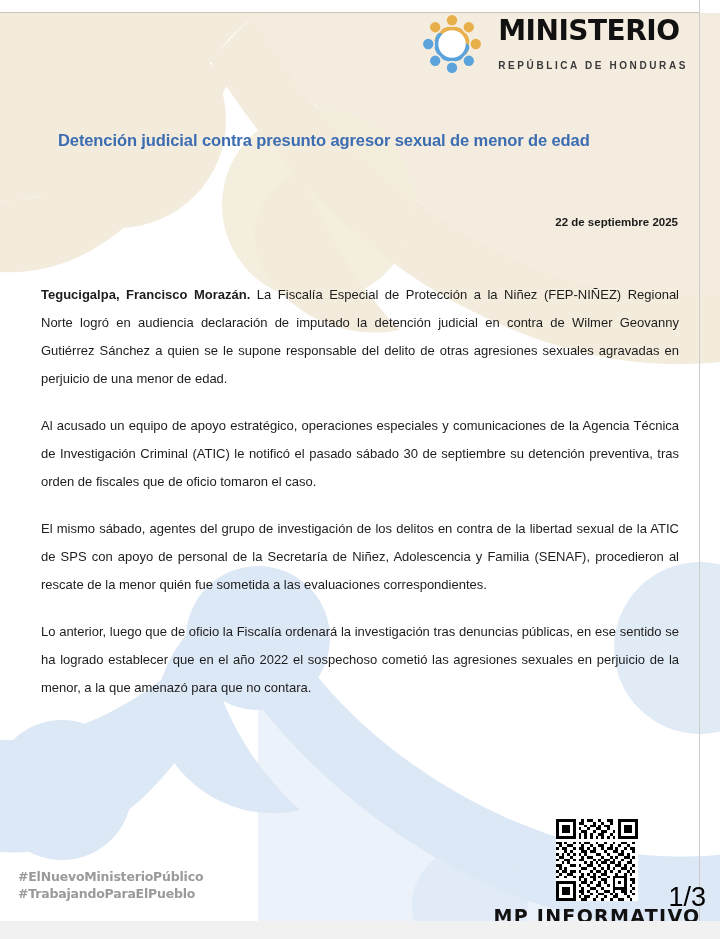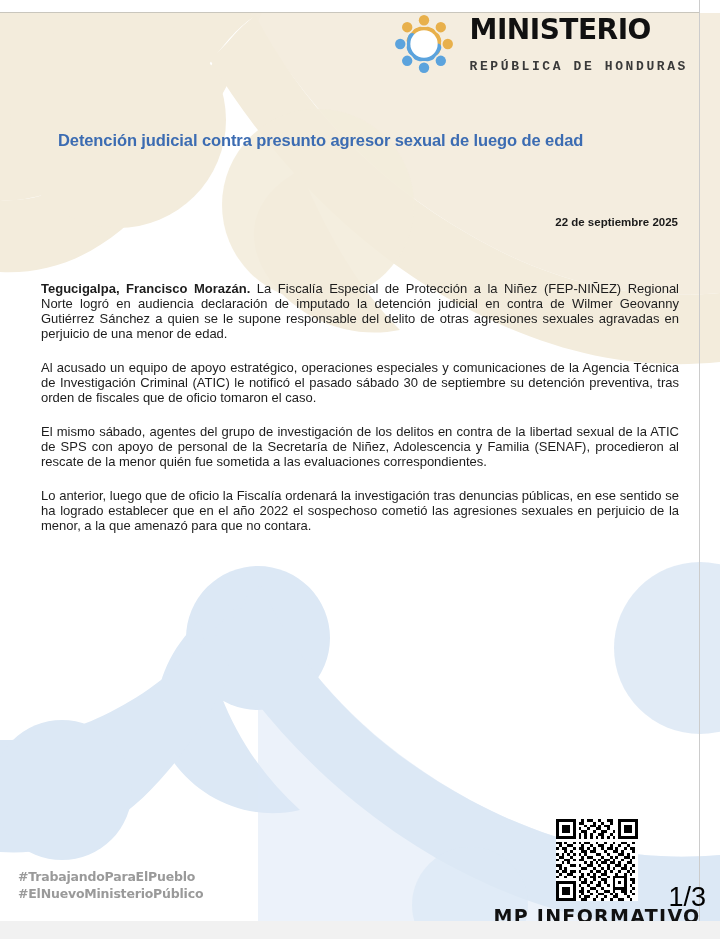--- a/index.html
+++ b/index.html
@@ -83,23 +83,23 @@
   }
   .logo-line1, .logo-line2 {
     font-family: "DejaVu Sans", sans-serif;
     font-weight: 700;
     font-size: 28px;
     letter-spacing: -0.5px;
     color: #111111;
   }
   .logo-line2 { margin-top: 1px; }
   .logo-sub {
-    font-family: Liberation Mono, monospace;
+    font-family: Liberation Sans, sans-serif;
     font-weight: 700;
-    font-size: 13px;
+    font-size: 10px;
     letter-spacing: 2.6px;
     color: #3a3a3a;
     margin-top: 16px;
   }
 
   
   .doc {
     position: absolute;
     left: 0;
     top: 0;
@@ -127,21 +127,21 @@
   }
   .article {
     position: absolute;
     left: 41px;
     top: 281px;
     width: 638px;
   }
   .para {
     margin: 0 0 19px 0;
     font-size: 13px;
-    line-height: 15px;
+    line-height: 28px;
     color: #1d1d1d;
     text-align: justify;
     text-justify: inter-word;
   }
   .para:last-child { margin-bottom: 0; }
   .para b { font-weight: 700; }
 
   
   .hashtags {
     position: absolute;
@@ -283,35 +283,35 @@
         </g>
       </svg>
       <div class="logo-text">
         <div class="logo-line1">MINISTERIO</div>
         <div class="logo-sub">REPÚBLICA DE HONDURAS</div>
       </div>
     </div>
   </div>
 
   <div class="doc">
-    <div class="title">Detención judicial contra presunto agresor sexual de luego de edad</div>
+    <div class="title">Detención judicial contra presunto agresor sexual de menor de edad</div>
 
     <div class="date">22 de septiembre 2025</div>
 
     <div class="article">
       <p class="para"><b>Tegucigalpa, Francisco Morazán.</b><span> La Fiscalía Especial de Protección a la Niñez (FEP-NIÑEZ) Regional Norte logró en audiencia declaración de imputado la detención judicial en contra de Wilmer Geovanny Gutiérrez Sánchez a quien se le supone responsable del delito de otras agresiones sexuales agravadas en perjuicio de una menor de edad.</span></p>
       <p class="para">Al acusado un equipo de apoyo estratégico, operaciones especiales y comunicaciones de la Agencia Técnica de Investigación Criminal (ATIC) le notificó el pasado sábado 30 de septiembre su detención preventiva, tras orden de fiscales que de oficio tomaron el caso.</p>
       <p class="para">El mismo sábado, agentes del grupo de investigación de los delitos en contra de la libertad sexual de la ATIC de SPS con apoyo de personal de la Secretaría de Niñez, Adolescencia y Familia (SENAF), procedieron al rescate de la menor quién fue sometida a las evaluaciones correspondientes.</p>
       <p class="para">Lo anterior, luego que de oficio la Fiscalía ordenará la investigación tras denuncias públicas, en ese sentido se ha logrado establecer que en el año 2022 el sospechoso cometió las agresiones sexuales en perjuicio de la menor, a la que amenazó para que no contara.</p>
     </div>
   </div>
 
   <div class="hashtags">
+    <div class="hashtag">#ElNuevoMinisterioPúblico</div>
     <div class="hashtag">#TrabajandoParaElPueblo</div>
-    <div class="hashtag">#ElNuevoMinisterioPúblico</div>
   </div>
 
   <div class="mp-block">
     <svg class="qr" viewBox="0 0 29 29" shape-rendering="crispEdges" aria-hidden="true">
       <rect width="29" height="29" fill="#ffffff"></rect>
       <g fill="#000000">
 
         <path d="M0,0h7v7h-7z M1,1v5h5v-5z M2,2h3v3h-3z"></path>
         <path d="M22,0h7v7h-7z M23,1v5h5v-5z M24,2h3v3h-3z"></path>
         <path d="M0,22h7v7h-7z M1,23v5h5v-5z M2,24h3v3h-3z"></path>

